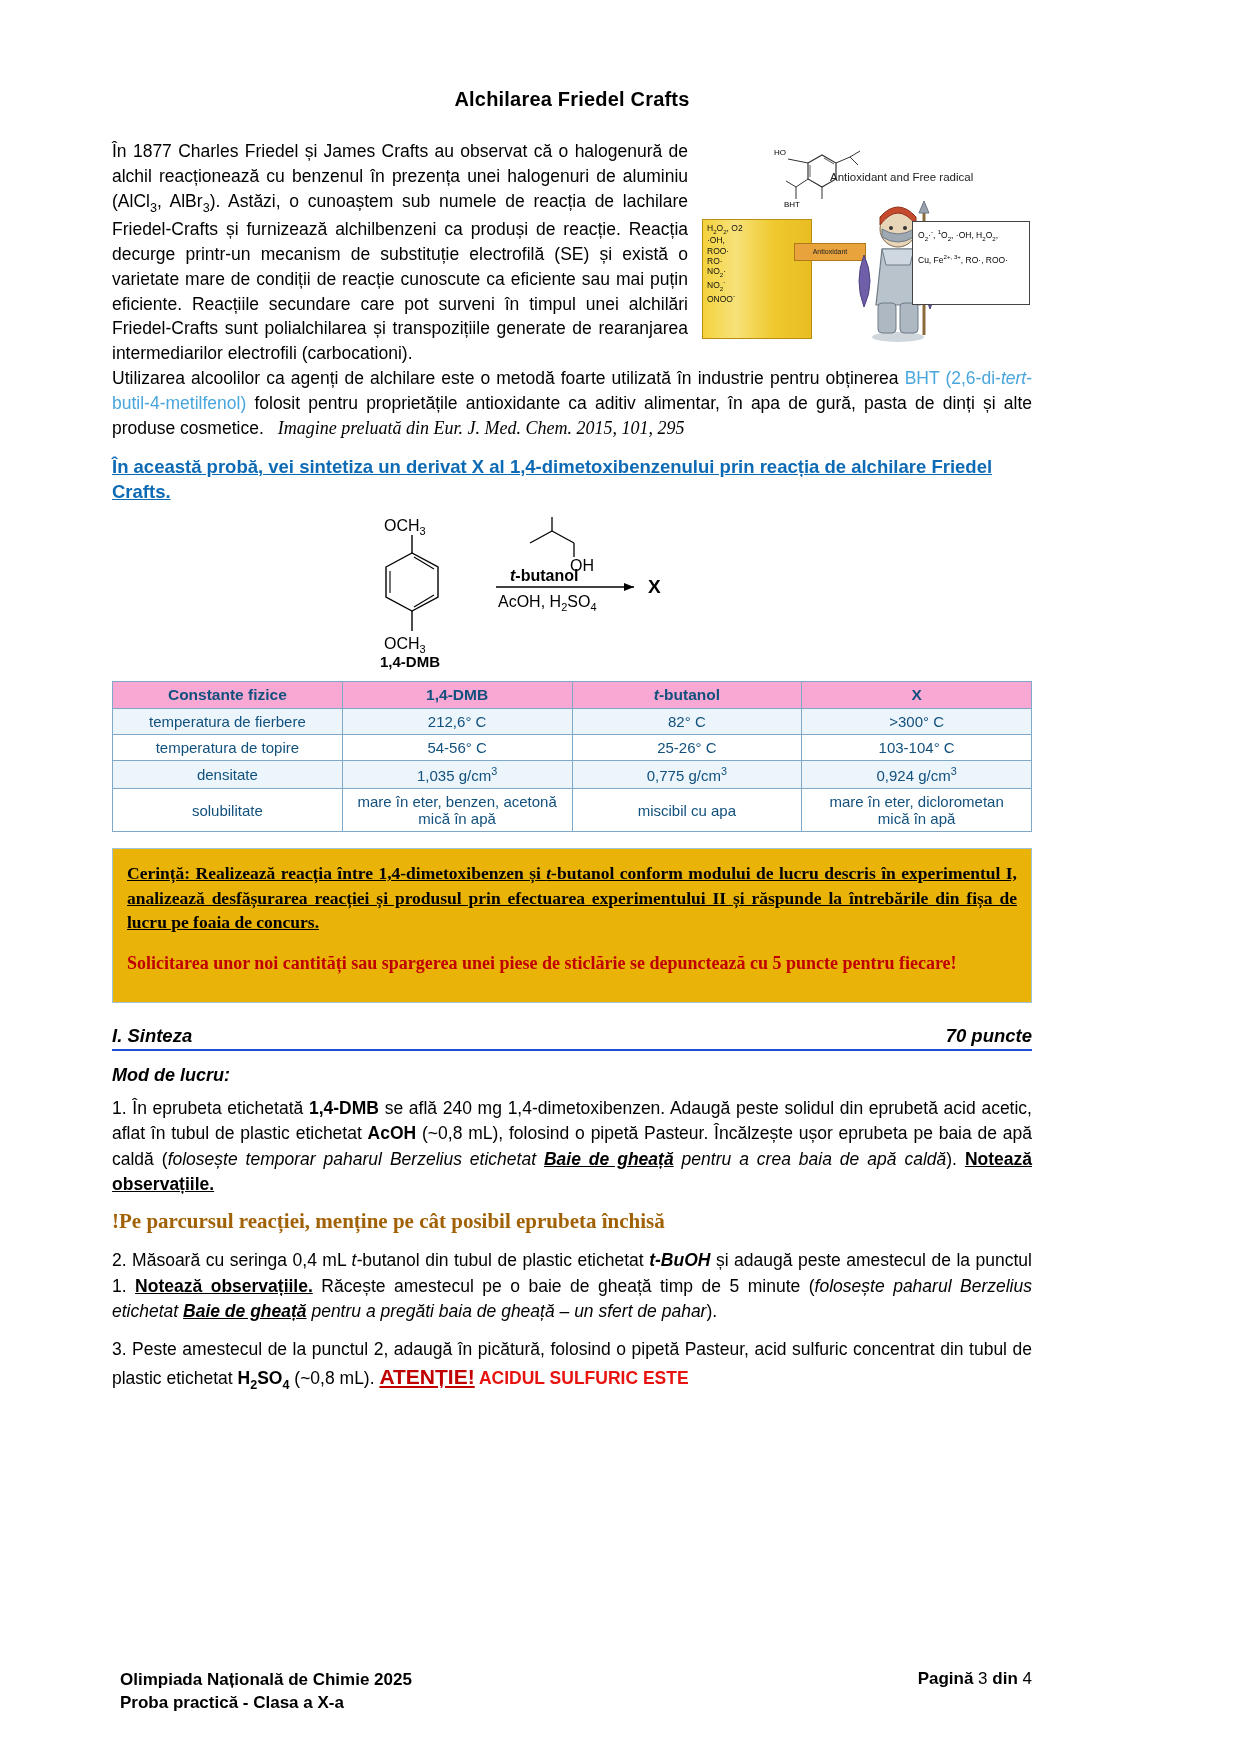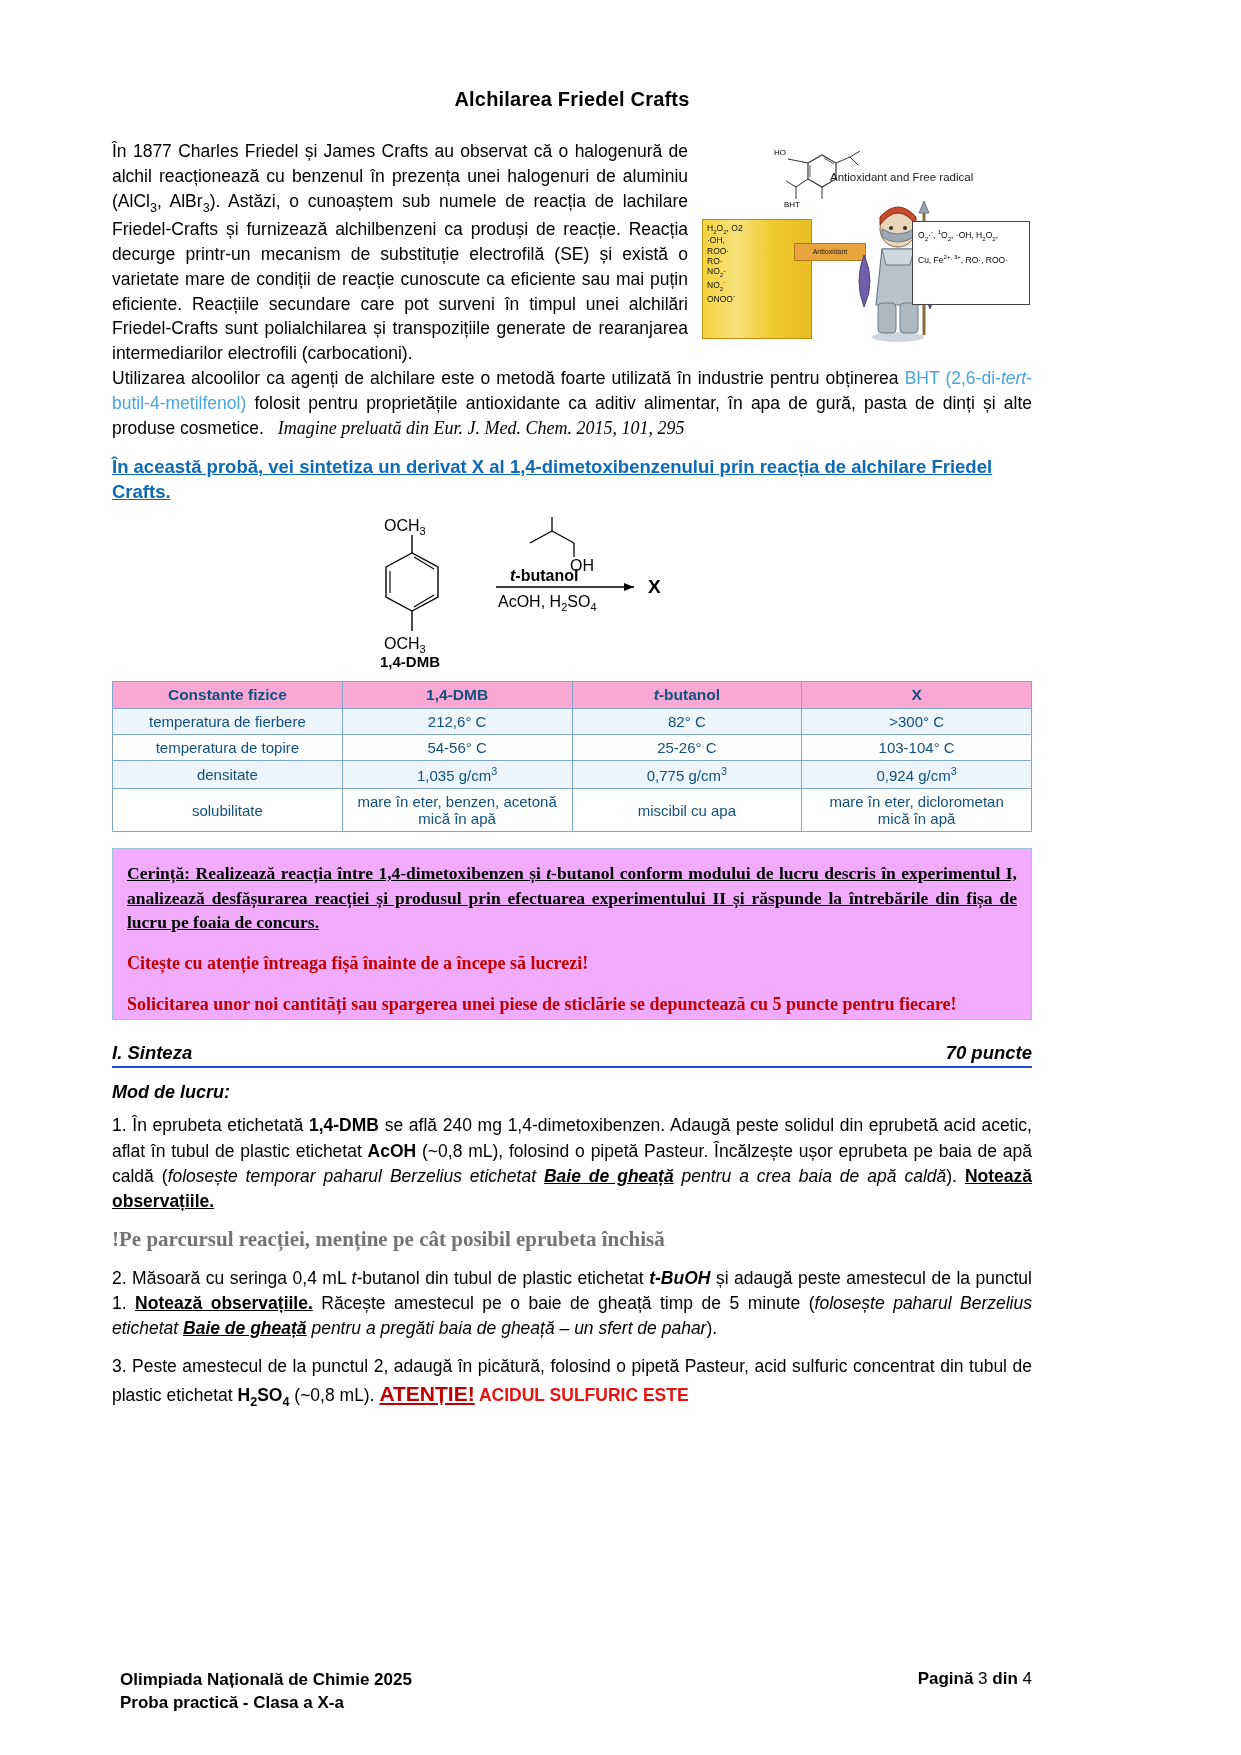--- a/index.html
+++ b/index.html
@@ -135,23 +135,23 @@
   }
   table.phys thead th {
     background: #f9a8d4;
     font-weight: bold;
     font-size: 15.5px;
   }
   table.phys tbody tr:nth-child(odd) td { background: #ebf5fb; }
   table.phys tbody tr:nth-child(even) td { background: #ffffff; }
   table.phys td.firstcol { }
   .cerinta-box {
-    background: #f0abfc;
+    background: #eab308;
     border: 1px solid #9ec4da;
-    padding: 12px 14px 2px 14px;
+    padding: 12px 14px 26px 14px;
     margin-top: 16px;
     font-family: "Liberation Serif", serif;
   }
   .cerinta-p {
     font-size: 17.5px;
     font-weight: bold;
     text-align: justify;
     line-height: 1.4;
     margin: 0 0 16px 0;
     text-decoration: underline;
@@ -182,21 +182,21 @@
     font-size: 18px;
     margin: 14px 0 10px 0;
   }
   .step {
     font-size: 17.5px;
     line-height: 1.45;
     text-align: justify;
     margin: 0 0 12px 0;
   }
   .blue-note {
-    color: #737373;
+    color: #a16207;
     font-family: "Liberation Serif", serif;
     font-weight: bold;
     font-size: 21px;
     margin: 12px 0 14px 0;
   }
   .red-caps {
     color: #e8120f;
     font-weight: bold;
   }
   .atentie {
@@ -370,21 +370,20 @@
         <td>miscibil cu apa</td>
         <td>mare în eter, diclorometan<br>mică în apă</td>
       </tr>
     </tbody>
   </table>
 
   <div class="cerinta-box">
     <div class="cerinta-p">
       <span>Cerință: Realizează reacția între 1,4-dimetoxibenzen și </span><span class="ital">t-</span><span>butanol conform modului de lucru descris în experimentul I, analizează desfășurarea reacției și produsul prin efectuarea experimentului II și răspunde la întrebările din fișa de lucru pe foaia de concurs.</span>
     </div>
-    <div class="cerinta-red">Citește cu atenție întreaga fișă înainte de a începe să lucrezi!</div>
     <div class="cerinta-red">Solicitarea unor noi cantități sau spargerea unei piese de sticlărie se depunctează cu 5 puncte pentru fiecare!</div>
   </div>
 
   <div class="section-head">
     <span>I. Sinteza</span>
     <span>70 puncte</span>
   </div>
 
   <div class="mod-lucru">Mod de lucru:</div>
 

